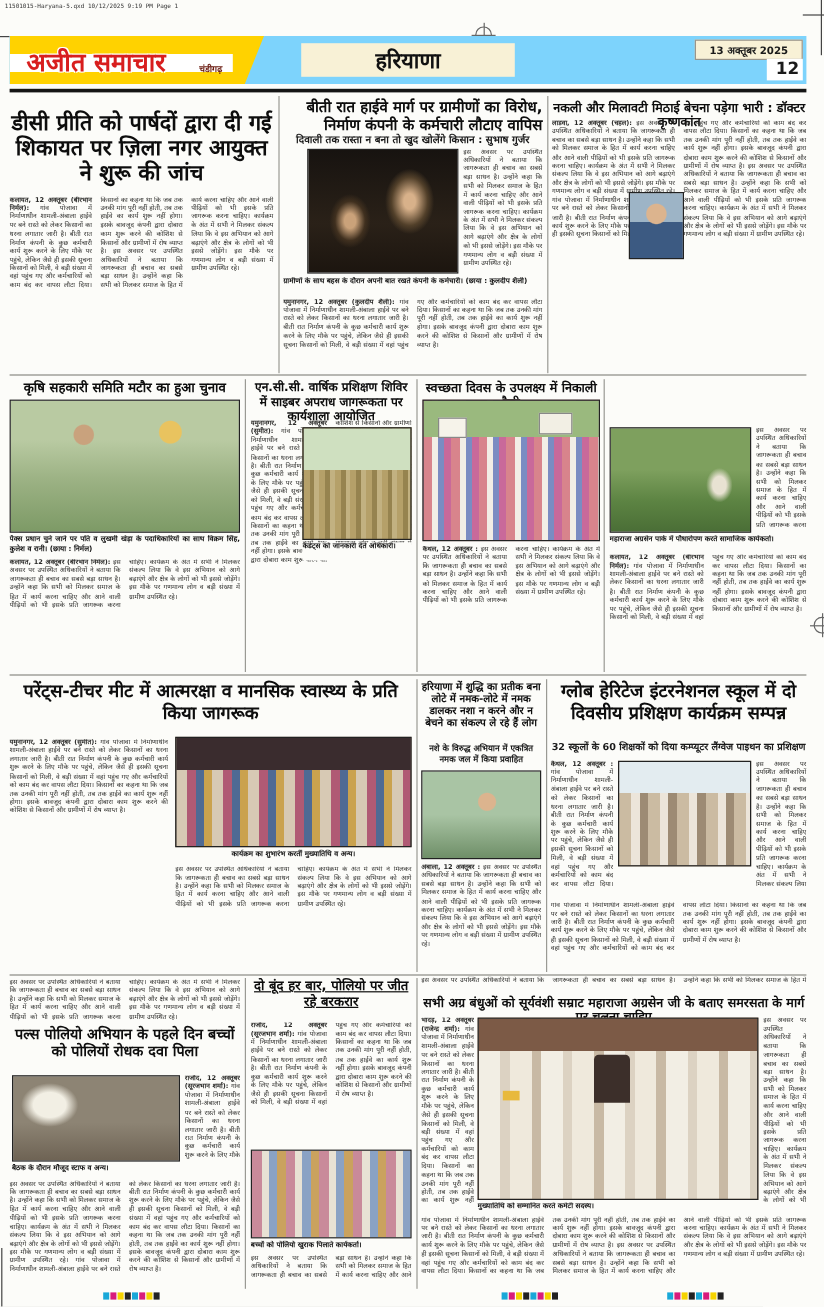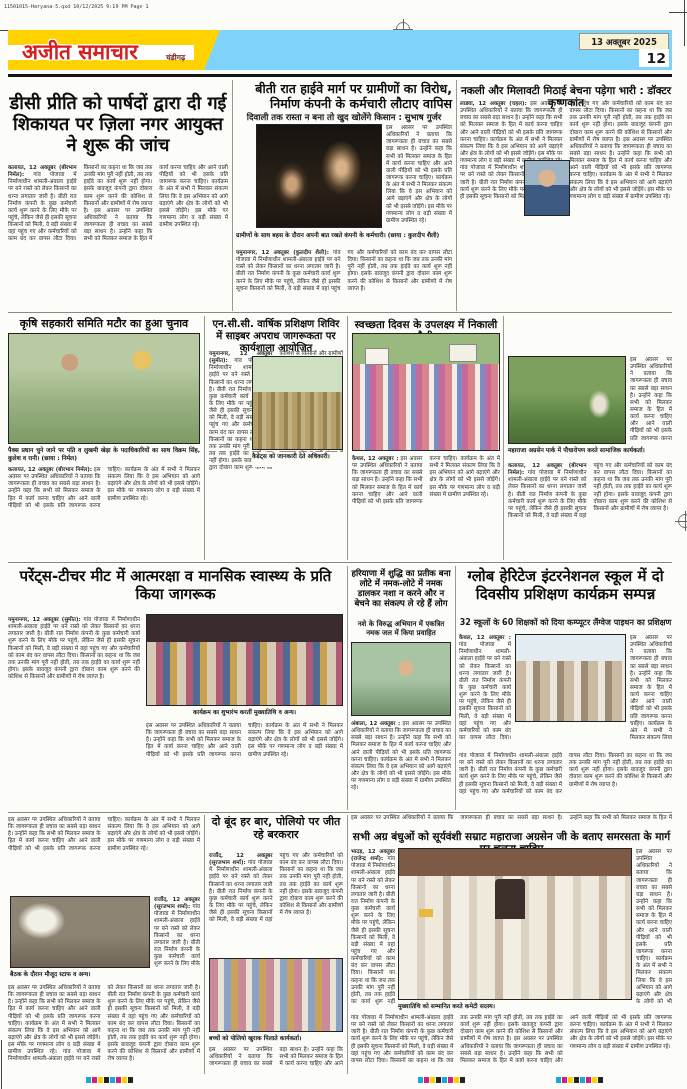--- a/index.html
+++ b/index.html
@@ -83,20 +83,21 @@
   <div class="abs croph" style="left:0;top:30px;width:8px;"></div>
   <div class="abs cropv" style="left:1px;top:1040px;height:49px;"></div>
   <div class="abs regcircle" style="left:678px;top:514px;"></div>
 
   <div class="abs masthead">
     <div class="mast-yellow">
       <div class="mast-stripe"></div>
     </div>
     <div class="mast-title">अजीत समाचार</div>
     <div class="mast-edition">चंडीगढ़</div>
+    <div class="mast-section">हरियाणा</div>
     <div class="mast-date">13 अक्तूबर 2025</div>
     <div class="mast-page">12</div>
   </div>
   <div class="abs mainrule"></div>
 
   <div class="abs hl" style="left:8px;top:92px;width:220px;font-size:18px;">डीसी प्रीति को पार्षदों द्वारा दी गई शिकायत पर ज़िला नगर आयुक्त ने शुरू की जांच</div>
   <div class="abs body c3" style="left:8px;top:164px;width:220px;height:146px;">
     <span class="dl">कलायत, 12 अक्तूबर (बीरभान निर्मल):</span>
     <span>गांव पोजावा में निर्माणाधीन शामली-अंबाला हाईवे पर बने रास्ते को लेकर किसानों का धरना लगातार जारी है। बीती रात निर्माण कंपनी के कुछ कर्मचारी कार्य शुरू करने के लिए मौके पर पहुंचे, लेकिन जैसे ही इसकी सूचना किसानों को मिली, वे बड़ी संख्या में वहां पहुंच गए और कर्मचारियों को काम बंद कर वापस लौटा दिया। किसानों का कहना था कि जब तक उनकी मांग पूरी नहीं होती, तब तक हाईवे का कार्य शुरू नहीं होगा। इसके बावजूद कंपनी द्वारा दोबारा काम शुरू करने की कोशिश से किसानों और ग्रामीणों में रोष व्याप्त है।</span>
     <span>इस अवसर पर उपस्थित अधिकारियों ने बताया कि जागरूकता ही बचाव का सबसे बड़ा साधन है। उन्होंने कहा कि सभी को मिलकर समाज के हित में कार्य करना चाहिए और आने वाली पीढ़ियों को भी इसके प्रति जागरूक करना चाहिए। कार्यक्रम के अंत में सभी ने मिलकर संकल्प लिया कि वे इस अभियान को आगे बढ़ाएंगे और क्षेत्र के लोगों को भी इससे जोड़ेंगे। इस मौके पर गणमान्य लोग व बड़ी संख्या में ग्रामीण उपस्थित रहे।</span>
@@ -207,32 +208,33 @@
   </div>
 
   <div class="abs hrule" style="top:812px;"></div>
 
   <div class="abs vrule" style="left:204px;top:815px;height:259px;"></div>
   <div class="abs vrule" style="left:347px;top:815px;height:259px;"></div>
 
   <div class="abs body c2" style="left:8px;top:816px;width:192px;height:36px;">
     <span>इस अवसर पर उपस्थित अधिकारियों ने बताया कि जागरूकता ही बचाव का सबसे बड़ा साधन है। उन्होंने कहा कि सभी को मिलकर समाज के हित में कार्य करना चाहिए और आने वाली पीढ़ियों को भी इसके प्रति जागरूक करना चाहिए। कार्यक्रम के अंत में सभी ने मिलकर संकल्प लिया कि वे इस अभियान को आगे बढ़ाएंगे और क्षेत्र के लोगों को भी इससे जोड़ेंगे। इस मौके पर गणमान्य लोग व बड़ी संख्या में ग्रामीण उपस्थित रहे।</span>
   </div>
+  <div class="abs hl" style="left:8px;top:855px;width:192px;font-size:12px;">पल्स पोलियो अभियान के पहले दिन बच्चों को पोलियों रोधक दवा पिला</div>
   <div class="abs ph ph-meeting" style="left:10px;top:896px;width:140px;height:72px;"></div>
   <div class="abs body c1" style="left:154px;top:896px;width:46px;height:72px;">
     <span class="dl">राजौंद, 12 अक्तूबर (सूरजभान शर्मा):</span>
     <span>गांव पोजावा में निर्माणाधीन शामली-अंबाला हाईवे पर बने रास्ते को लेकर किसानों का धरना लगातार जारी है। बीती रात निर्माण कंपनी के कुछ कर्मचारी कार्य शुरू करने के लिए मौके पर पहुंचे, लेकिन जैसे ही इसकी सूचना किसानों को मिली, वे बड़ी संख्या में वहां पहुंच गए और कर्मचारियों को काम बंद कर वापस लौटा दिया। किसानों का कहना था कि जब तक उनकी मांग पूरी नहीं होती, तब तक हाईवे का कार्य शुरू नहीं होगा। इसके बावजूद कंपनी द्वारा दोबारा काम शुरू करने की कोशिश से किसानों और ग्रामीणों में रोष व्याप्त है।</span>
   </div>
   <div class="abs cap" style="left:10px;top:970px;width:140px;height:10px;">बैठक के दौरान मौजूद स्टाफ व अन्य।</div>
   <div class="abs body c2" style="left:8px;top:984px;width:192px;height:88px;">
     <span>इस अवसर पर उपस्थित अधिकारियों ने बताया कि जागरूकता ही बचाव का सबसे बड़ा साधन है। उन्होंने कहा कि सभी को मिलकर समाज के हित में कार्य करना चाहिए और आने वाली पीढ़ियों को भी इसके प्रति जागरूक करना चाहिए। कार्यक्रम के अंत में सभी ने मिलकर संकल्प लिया कि वे इस अभियान को आगे बढ़ाएंगे और क्षेत्र के लोगों को भी इससे जोड़ेंगे। इस मौके पर गणमान्य लोग व बड़ी संख्या में ग्रामीण उपस्थित रहे।</span>
     <span>गांव पोजावा में निर्माणाधीन शामली-अंबाला हाईवे पर बने रास्ते को लेकर किसानों का धरना लगातार जारी है। बीती रात निर्माण कंपनी के कुछ कर्मचारी कार्य शुरू करने के लिए मौके पर पहुंचे, लेकिन जैसे ही इसकी सूचना किसानों को मिली, वे बड़ी संख्या में वहां पहुंच गए और कर्मचारियों को काम बंद कर वापस लौटा दिया। किसानों का कहना था कि जब तक उनकी मांग पूरी नहीं होती, तब तक हाईवे का कार्य शुरू नहीं होगा। इसके बावजूद कंपनी द्वारा दोबारा काम शुरू करने की कोशिश से किसानों और ग्रामीणों में रोष व्याप्त है।</span>
   </div>
 
-  <div class="abs hl" style="left:209px;top:816px;width:134px;font-size:11px;">दो बूंद हर बार, पोलियो पर जीत रहे बरकरार</div>
+  <div class="abs hl" style="left:209px;top:816px;width:134px;font-size:11px;text-decoration:underline;">दो बूंद हर बार, पोलियो पर जीत रहे बरकरार</div>
   <div class="abs body c2" style="left:209px;top:852px;width:134px;height:104px;">
     <span class="dl">राजौंद, 12 अक्तूबर (सूरजभान शर्मा):</span>
     <span>गांव पोजावा में निर्माणाधीन शामली-अंबाला हाईवे पर बने रास्ते को लेकर किसानों का धरना लगातार जारी है। बीती रात निर्माण कंपनी के कुछ कर्मचारी कार्य शुरू करने के लिए मौके पर पहुंचे, लेकिन जैसे ही इसकी सूचना किसानों को मिली, वे बड़ी संख्या में वहां पहुंच गए और कर्मचारियों को काम बंद कर वापस लौटा दिया। किसानों का कहना था कि जब तक उनकी मांग पूरी नहीं होती, तब तक हाईवे का कार्य शुरू नहीं होगा। इसके बावजूद कंपनी द्वारा दोबारा काम शुरू करने की कोशिश से किसानों और ग्रामीणों में रोष व्याप्त है।</span>
   </div>
   <div class="abs ph ph-kids" style="left:209px;top:958px;width:134px;height:74px;"></div>
   <div class="abs cap" style="left:209px;top:1034px;width:134px;height:10px;">बच्चों को पोलियो खुराक पिलाते कार्यकर्ता।</div>
   <div class="abs body c2" style="left:209px;top:1046px;width:134px;height:26px;">
     <span>इस अवसर पर उपस्थित अधिकारियों ने बताया कि जागरूकता ही बचाव का सबसे बड़ा साधन है। उन्होंने कहा कि सभी को मिलकर समाज के हित में कार्य करना चाहिए और आने वाली पीढ़ियों को भी इसके प्रति जागरूक करना चाहिए। कार्यक्रम के अंत में सभी ने मिलकर संकल्प लिया कि वे इस अभियान को आगे बढ़ाएंगे और क्षेत्र के लोगों को भी इससे जोड़ेंगे। इस मौके पर गणमान्य लोग व बड़ी संख्या में ग्रामीण उपस्थित रहे।</span>
   </div>
 

